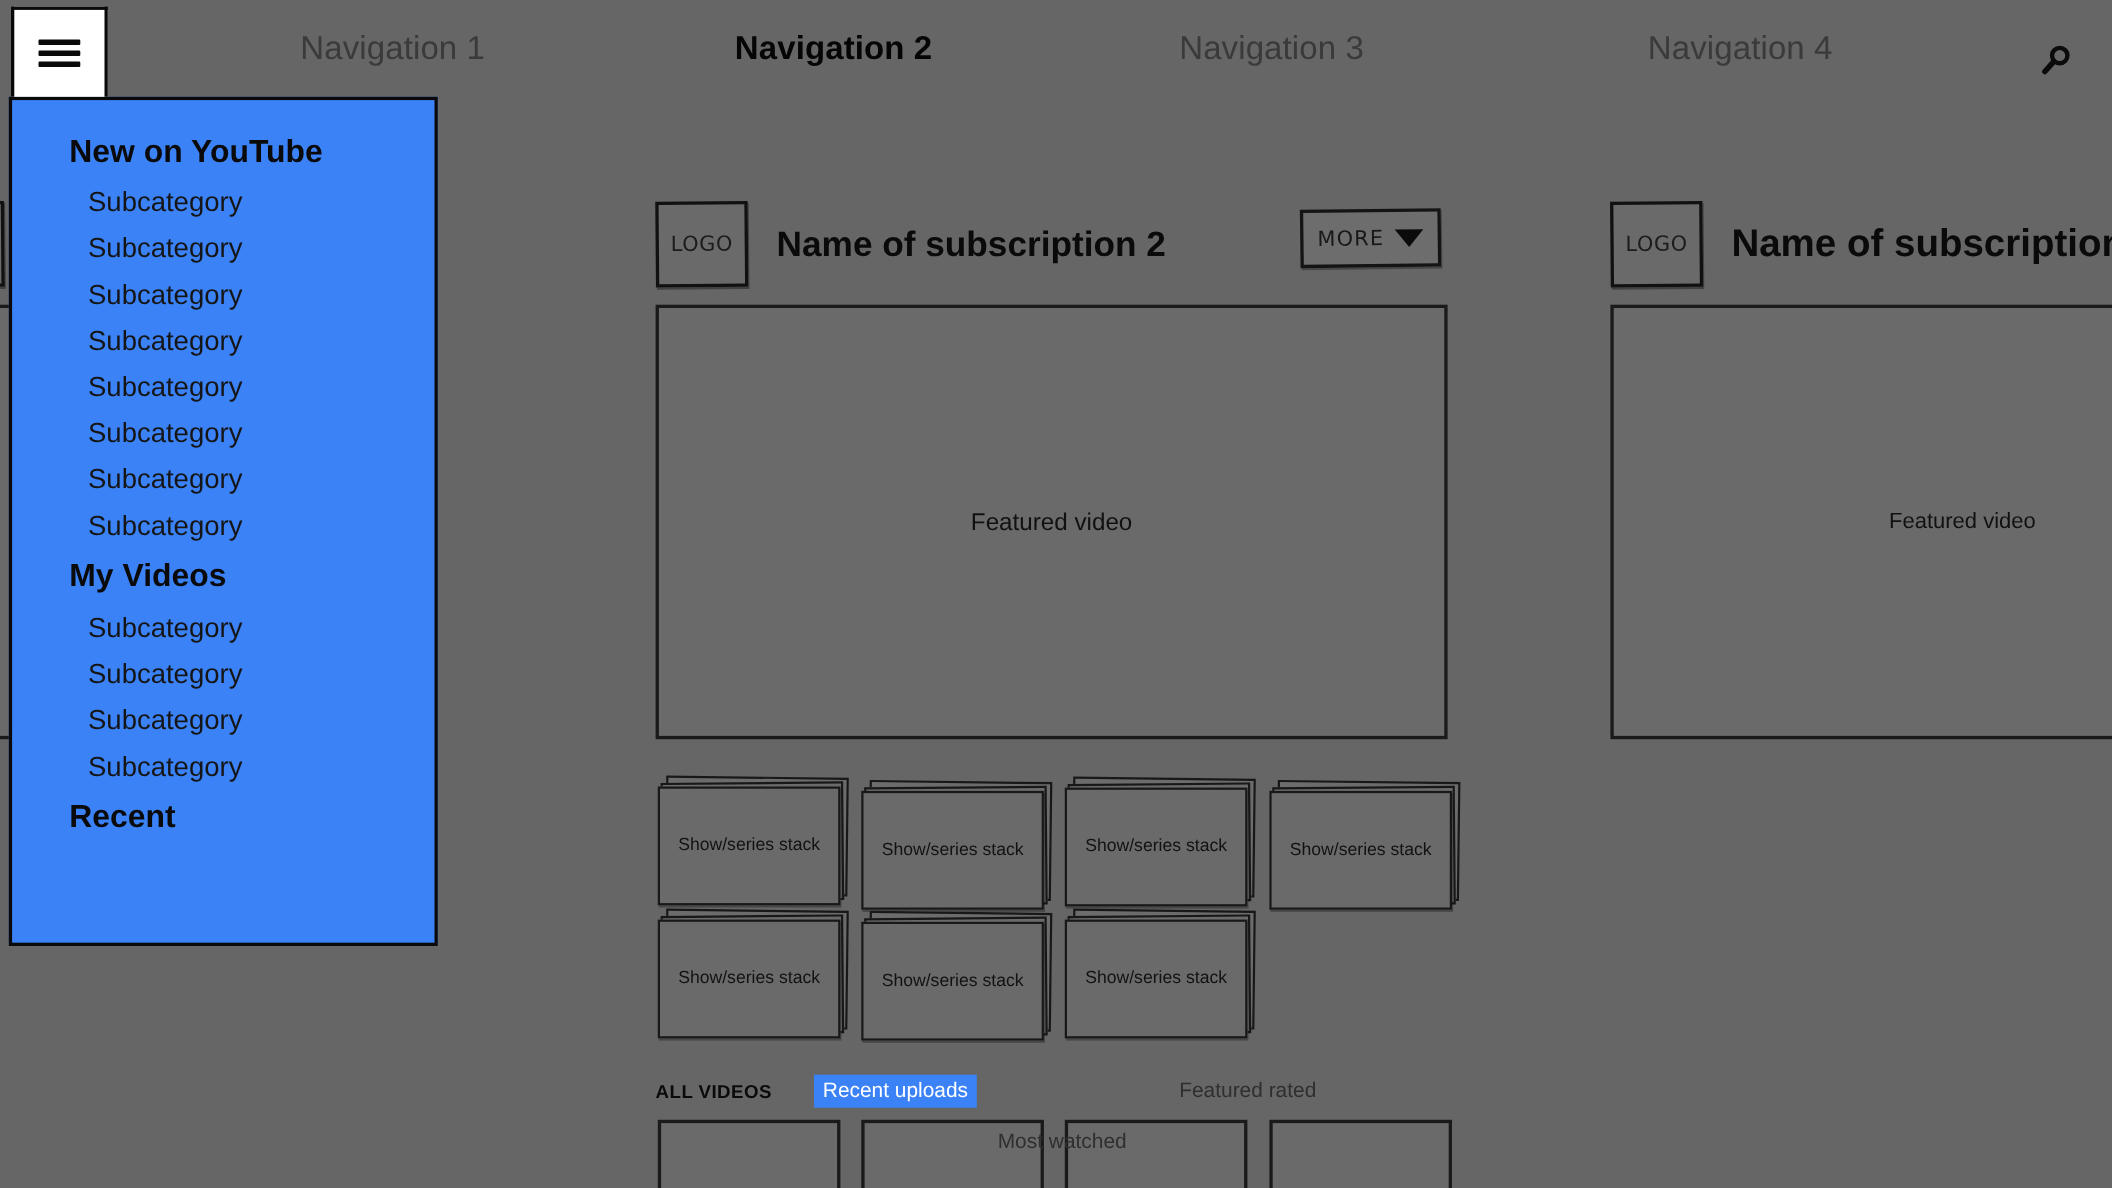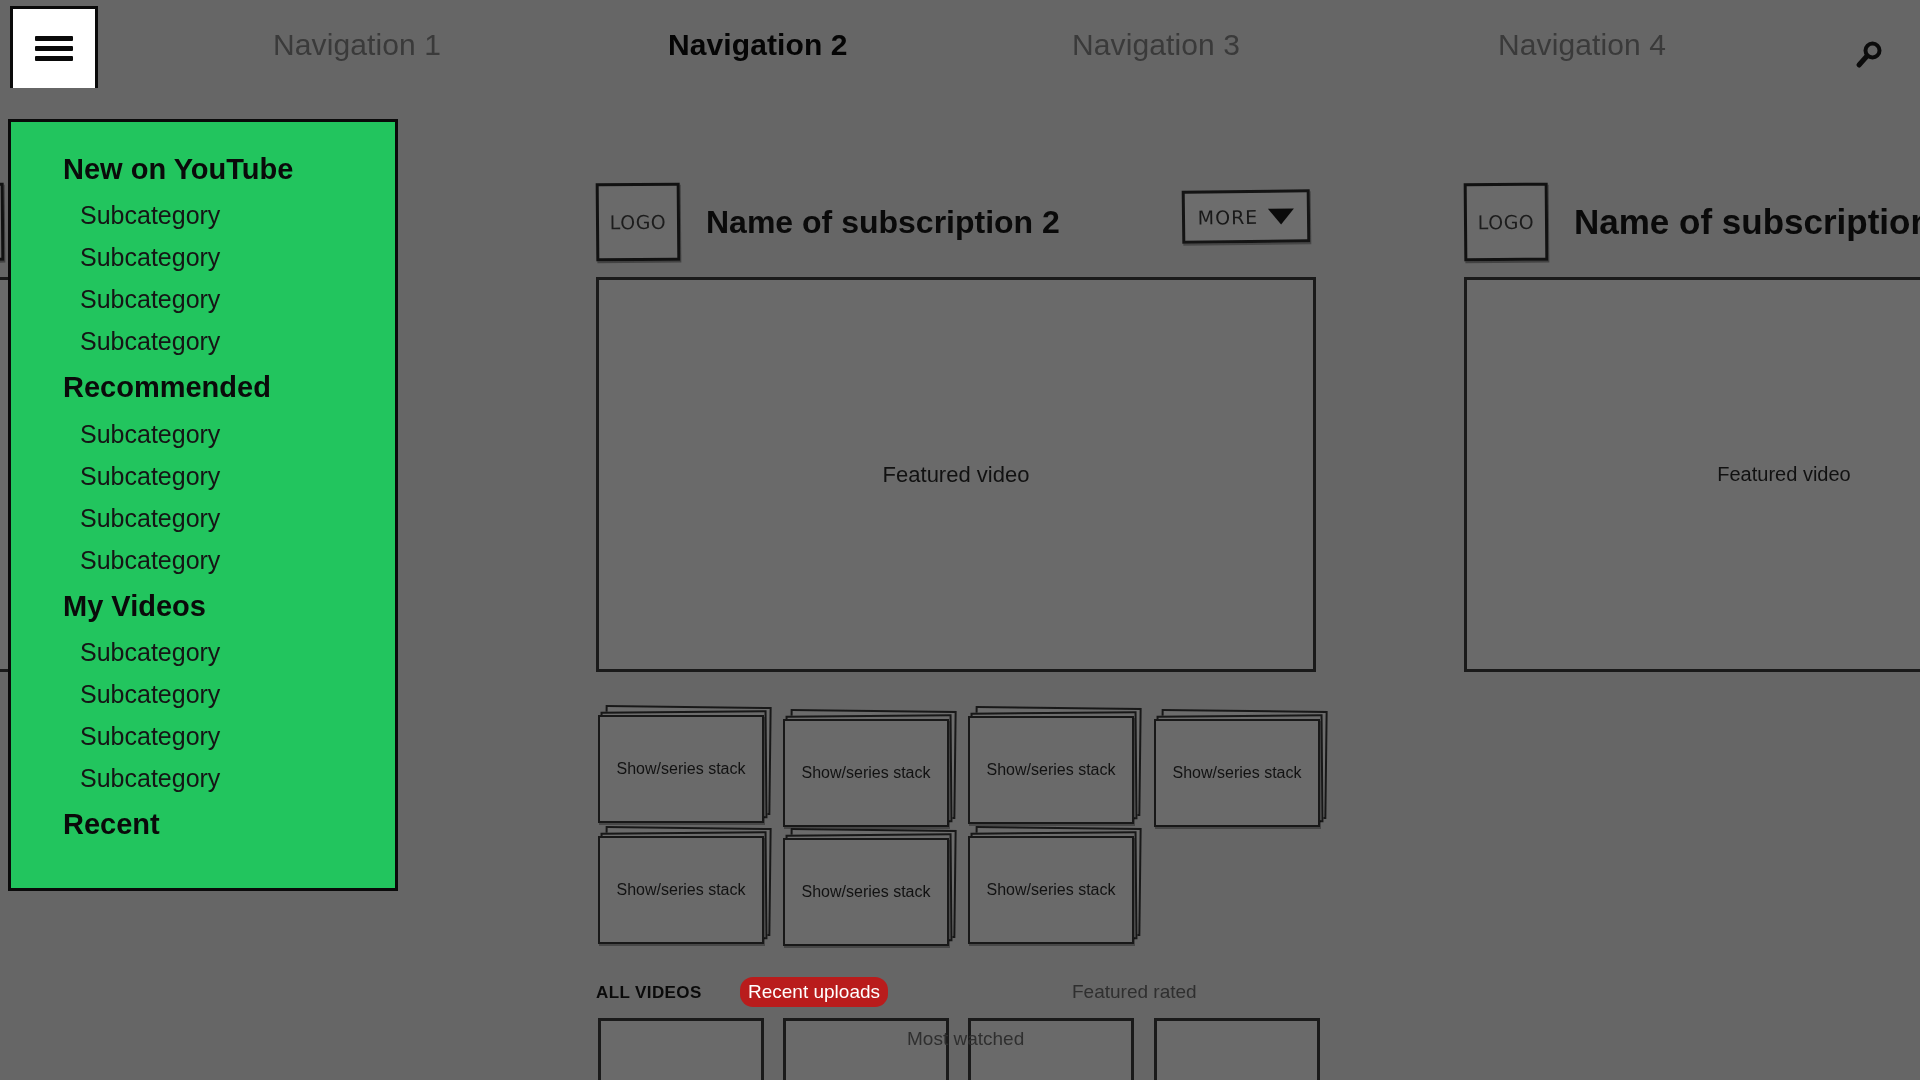--- a/index.html
+++ b/index.html
@@ -58,26 +58,25 @@
   #menu-btn .bars i {
     display: block; height: 5px; background: #0a0a0a;
     margin: 5px 0; border-radius: 1px;
   }
 
   
   #menu-panel {
     position: absolute;
     left: 8px; top: 88px;
     width: 390px; height: 772px;
-    background: #22c55e;
+    background: #3b82f6;
     border: 3px solid #0a0a0a;
     z-index: 30;
     padding-top: 22px;
     overflow: hidden;
-    margin-top: 31px;
   }
   .menu-head {
     font-size: 29px; font-weight: bold; color: #0a0a0a;
     padding: 9px 0 9px 52px;
     line-height: 1.12;
     white-space: nowrap;
   }
   .menu-sub {
     font-size: 25px; color: #151515;
     padding: 7px 0 7px 69px;
@@ -174,21 +173,21 @@
     font-size: 17px; font-weight: bold; color: #0a0a0a;
     letter-spacing: .4px;
   }
   .filter-chip {
     position: absolute; top: 0;
     font-size: 19px; color: #2f2f2f;
     white-space: nowrap;
     padding: 4px 8px;
   }
   .filter-chip.selected {
-    background: #b91c1c; color: #ffffff; border-radius: 13px;
+    background: #3b82f6; color: #ffffff;
   }
   #chip-0 { left: 144px; }
   #chip-1 { left: 303px; margin-top: 47px; }
   #chip-2 { left: 468px; }
 
   
   .episode {
     position: absolute;
     width: 166px; height: 110px;
     border: 3px solid #1a1a1a;
@@ -304,21 +303,20 @@
   </div>
 
   <div id="menu-panel">
 
     <div class="menu-head">New on YouTube</div>
     <div class="menu-sub">Subcategory</div>
     <div class="menu-sub">Subcategory</div>
     <div class="menu-sub">Subcategory</div>
     <div class="menu-sub">Subcategory</div>
 
-    <div class="menu-head">Recommended</div>
     <div class="menu-sub">Subcategory</div>
     <div class="menu-sub">Subcategory</div>
     <div class="menu-sub">Subcategory</div>
     <div class="menu-sub">Subcategory</div>
 
     <div class="menu-head">My Videos</div>
     <div class="menu-sub">Subcategory</div>
     <div class="menu-sub">Subcategory</div>
     <div class="menu-sub">Subcategory</div>
     <div class="menu-sub">Subcategory</div>

